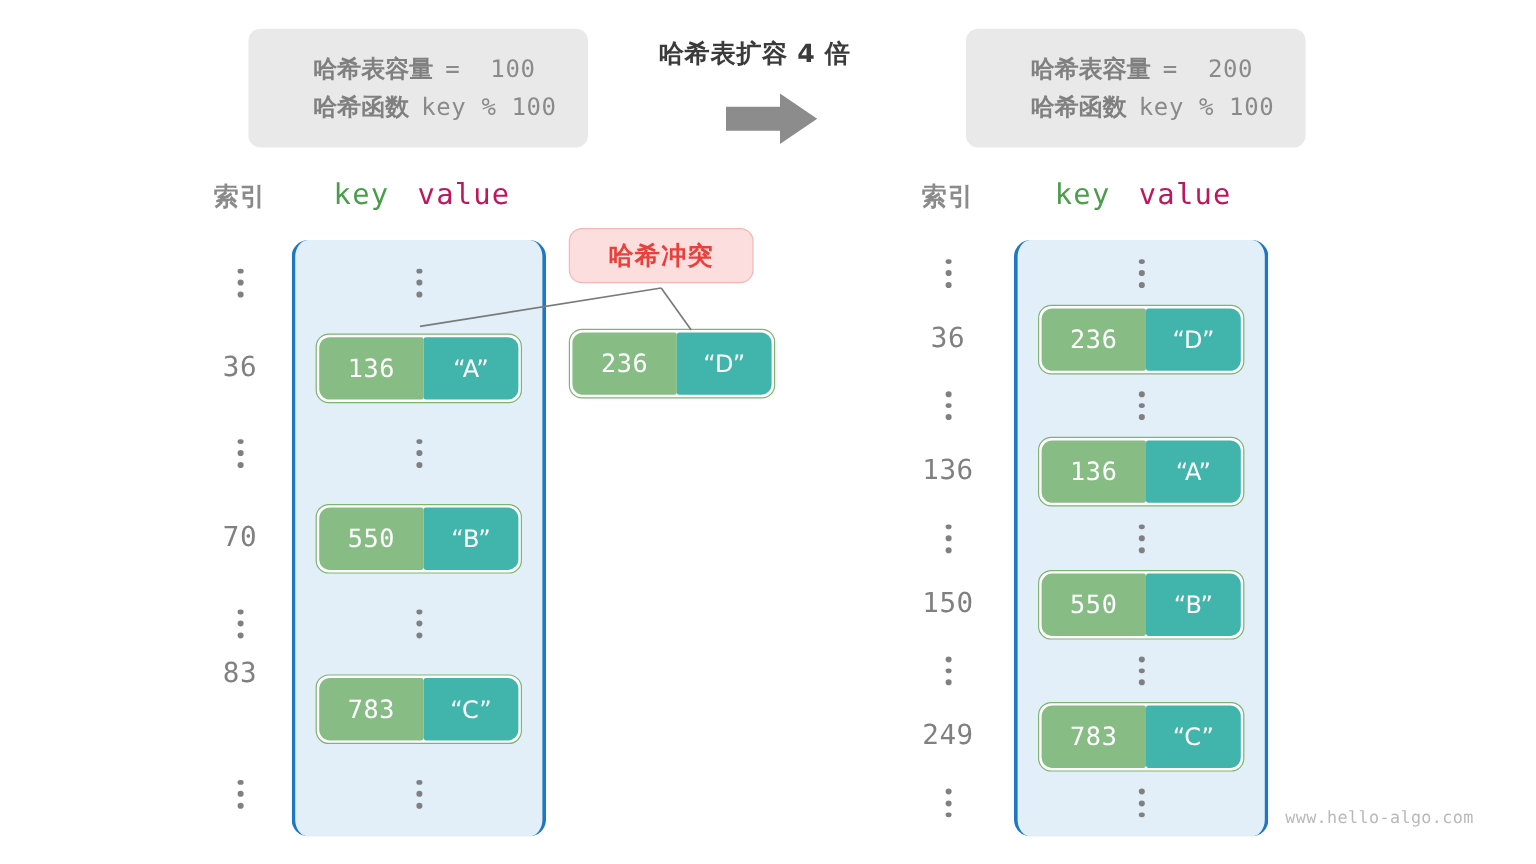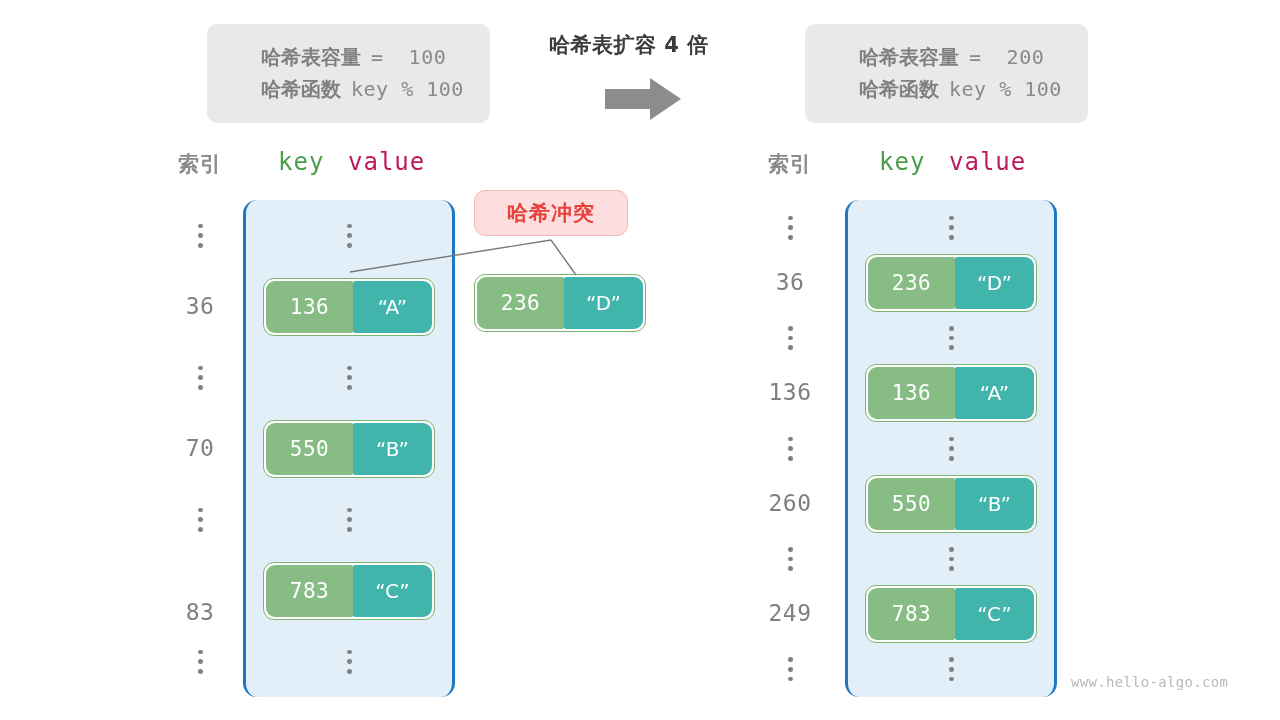--- a/index.html
+++ b/index.html
@@ -259,21 +259,21 @@
       <div class="vdots" style="left: 160px; width: 80px; top: 507.5px; height: 24px;">
         <i></i>
         <i></i>
         <i></i>
       </div>
       <div class="vdots" style="left: 263px; width: 172px; top: 507.5px; height: 24px;">
         <i></i>
         <i></i>
         <i></i>
       </div>
-      <div class="idx" style="left: 160px; width: 80px; top: 599px;">83</div>
+      <div class="idx" style="left: 160px; width: 80px; top: 548px;">83</div>
       <div class="pair" style="left: 263px; width: 172px; top: 561.5px; height: 58px;">
         <div class="cell cell-key" style="width: 88px; height: 100%;">783</div>
         <div class="cell cell-val" style="width: 80px; height: 100%;">“C”</div>
       </div>
       <div class="vdots" style="left: 160px; width: 80px; top: 649.5px; height: 24px;">
         <i></i>
         <i></i>
         <i></i>
       </div>
       <div class="vdots" style="left: 263px; width: 172px; top: 649.5px; height: 24px;">
@@ -335,21 +335,21 @@
       <div class="vdots" style="left: 750px; width: 80px; top: 436.5px; height: 24px;">
         <i></i>
         <i></i>
         <i></i>
       </div>
       <div class="vdots" style="left: 865px; width: 172px; top: 436.5px; height: 24px;">
         <i></i>
         <i></i>
         <i></i>
       </div>
-      <div class="idx" style="left: 750px; width: 80px; top: 489.722px;">260</div>
+      <div class="idx" style="left: 750px; width: 80px; top: 489.722px;">150</div>
       <div class="pair" style="left: 865px; width: 172px; top: 474.722px; height: 58px;">
         <div class="cell cell-key" style="width: 88px; height: 100%;">550</div>
         <div class="cell cell-val" style="width: 80px; height: 100%;">“B”</div>
       </div>
       <div class="vdots" style="left: 750px; width: 80px; top: 546.944px; height: 24px;">
         <i></i>
         <i></i>
         <i></i>
       </div>
       <div class="vdots" style="left: 865px; width: 172px; top: 546.944px; height: 24px;">

